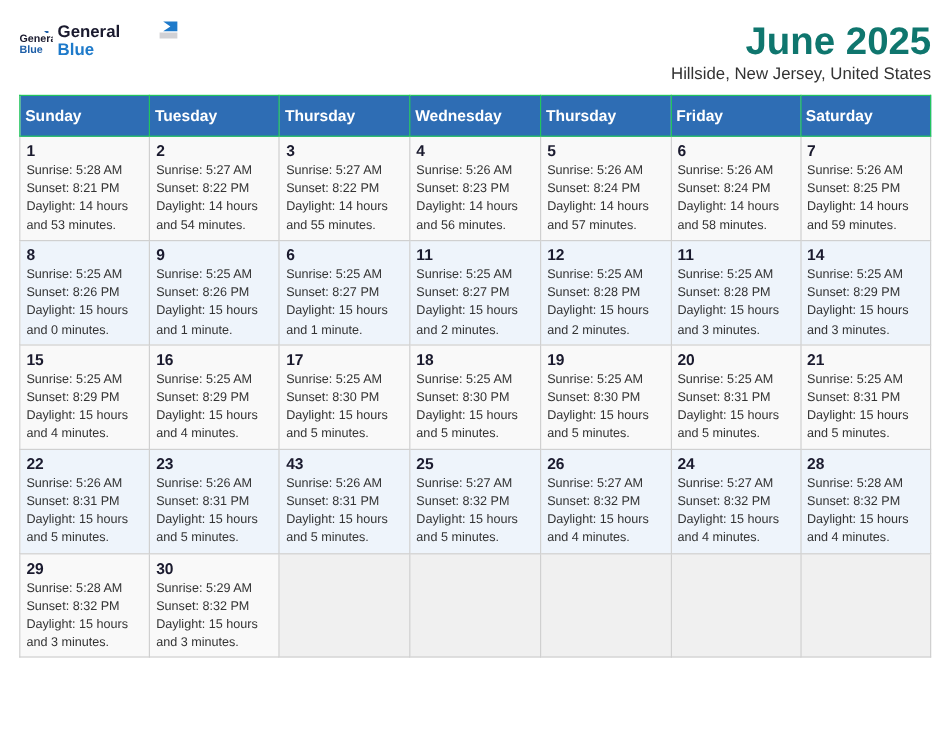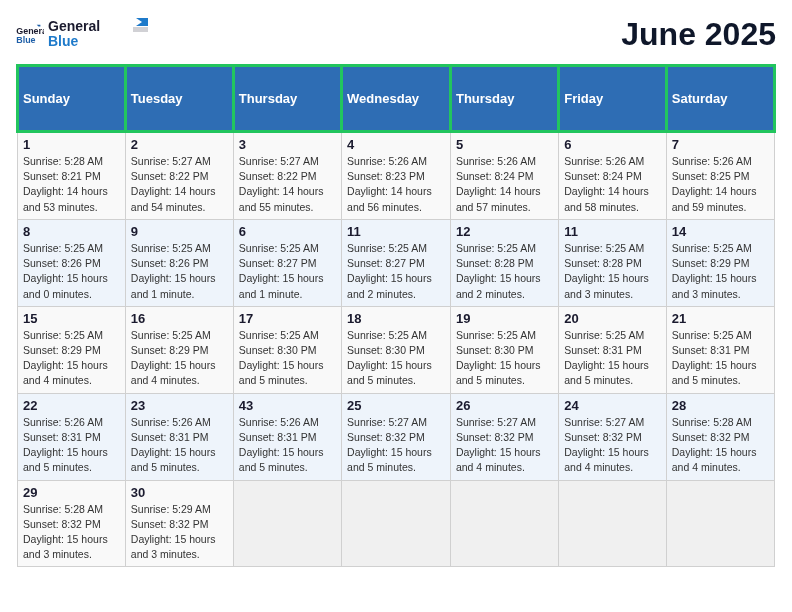--- a/index.html
+++ b/index.html
@@ -24,39 +24,39 @@
     .logo-icon {
       width: 28px;
       height: 22px;
     }
     .title-block {
       text-align: right;
     }
     .month-title {
       font-size: 32px;
       font-weight: bold;
-      color: #0f172a;
+      color: #0f766e;
     }
     .location-title {
       font-size: 14px;
       color: #333;
     }
     .calendar {
       width: 100%;
       border-collapse: collapse;
       font-size: 11px;
     }
     .calendar thead th {
       background-color: #2e6db4;
       color: #fff;
-      padding: 24px 4px;
+      padding: 9px 4px;
       text-align: left;
       font-size: 13px;
       font-weight: bold;
-      border: 3px solid #22c55e;
+      border: 1px solid #22c55e;
     }
     .calendar tbody td {
       vertical-align: top;
       padding: 4px 5px;
       border: 1px solid #d0d0d0;
       background: #fff;
       width: 110px;
       min-height: 80px;
     }
     .calendar tbody tr:nth-child(odd) td {
@@ -102,20 +102,21 @@
             <text x="0" y="30" font-size="14" font-weight="bold" fill="#1e7aca" font-family="Arial">Blue</text>
             <polygon points="88,2 100,2 100,10 88,10 94,6" fill="#1e7aca"></polygon>
             <polygon points="85,11 100,11 100,16 85,16" fill="#1a1a2e" opacity="0.2"></polygon>
           </svg>
         </span>
       </div>
     </div>
   </div>
   <div class="title-block">
     <div class="month-title">June 2025</div>
+    <div class="location-title">Hillside, New Jersey, United States</div>
   </div>
 </div>
 
 <table class="calendar">
   <thead>
     <tr>
     <th>Sunday</th>
         <th>Tuesday</th>
         <th>Thursday</th>
         <th>Wednesday</th>

